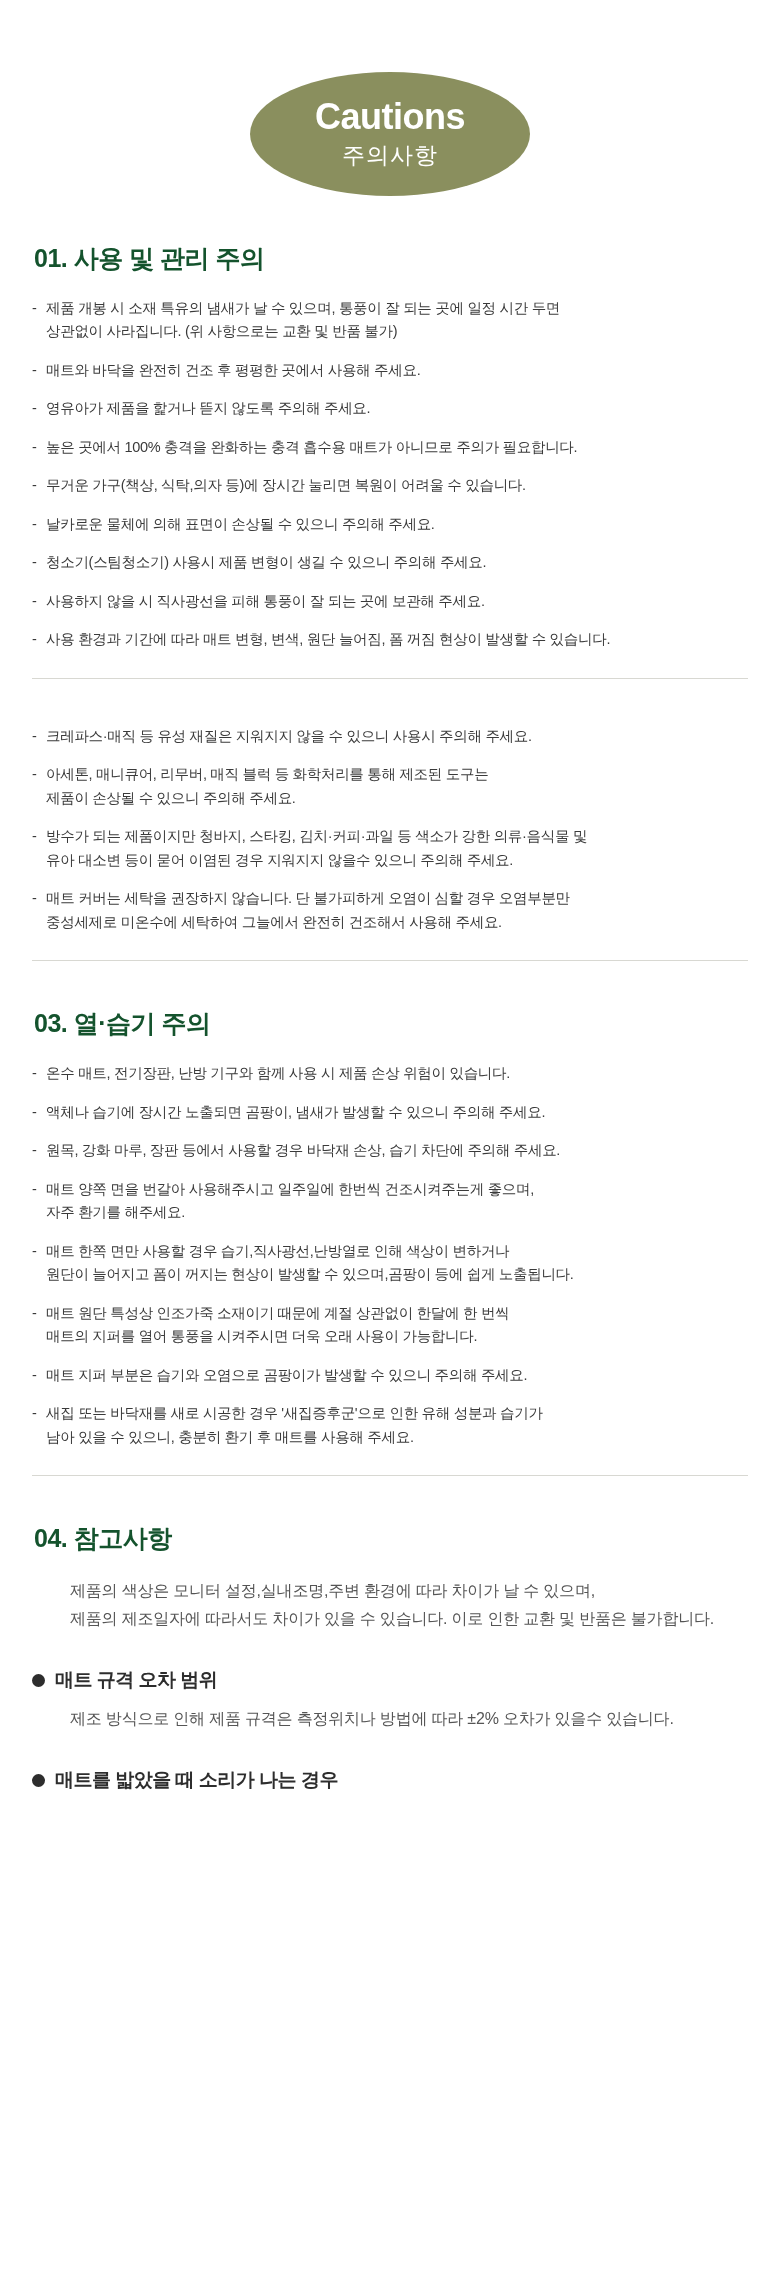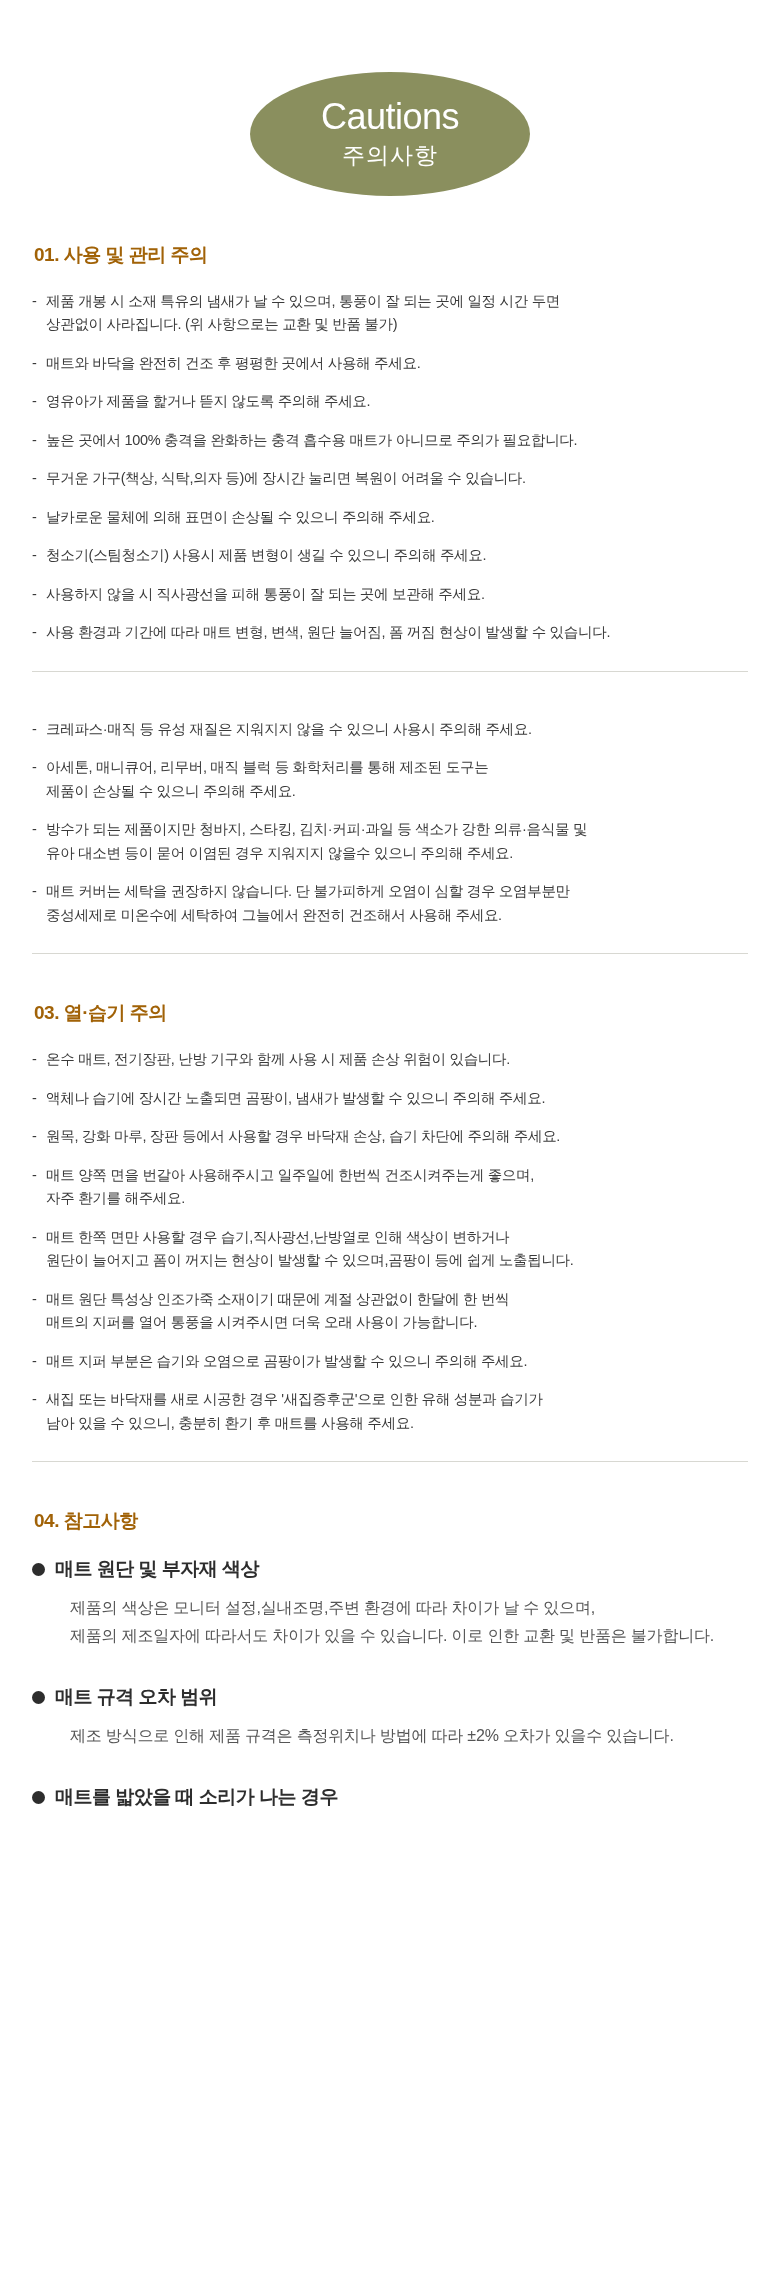--- a/index.html
+++ b/index.html
@@ -33,41 +33,41 @@
     border-radius: 50%;
     background: #8a8f5e;
     display: flex;
     flex-direction: column;
     align-items: center;
     justify-content: center;
     color: #ffffff;
   }
   .badge-title {
     font-size: 36px;
-    font-weight: normal;
+    font-weight: bold;
     letter-spacing: -0.5px;
     line-height: 1.1;
   }
   .badge-sub {
     font-size: 23px;
     margin-top: 4px;
     letter-spacing: 1px;
   }
 
   
   .section {
     margin-top: 46px;
   }
   .section:first-of-type {
     margin-top: 86px;
   }
   .section-title {
-    font-size: 19px;
+    font-size: 25px;
     font-weight: bold;
-    color: #a16207;
+    color: #14532d;
     letter-spacing: -0.5px;
     margin: 0 0 22px 2px;
   }
   .rule {
     border: 0;
     border-top: 1px solid #d8d8d2;
     margin: 26px 0 0 0;
   }
 
   .items {
@@ -255,24 +255,20 @@
         </li>
     </ul>
     <hr class="rule">
   </div>
 
   <div class="section">
     <h2 class="section-title">04. 참고사항</h2>
     <div class="notes">
 
       <div class="note">
-        <div class="note-head">
-          <span class="bullet"></span>
-          <span>매트 원단 및 부자재 색상</span>
-        </div>
         <div class="note-body">제품의 색상은 모니터 설정,실내조명,주변 환경에 따라 차이가 날 수 있으며,
 제품의 제조일자에 따라서도 차이가 있을 수 있습니다. 이로 인한 교환 및 반품은 불가합니다.</div>
       </div>
 
       <div class="note">
         <div class="note-head">
           <span class="bullet"></span>
           <span>매트 규격 오차 범위</span>
         </div>
         <div class="note-body">제조 방식으로 인해 제품 규격은 측정위치나 방법에 따라  ±2% 오차가 있을수 있습니다.</div>

